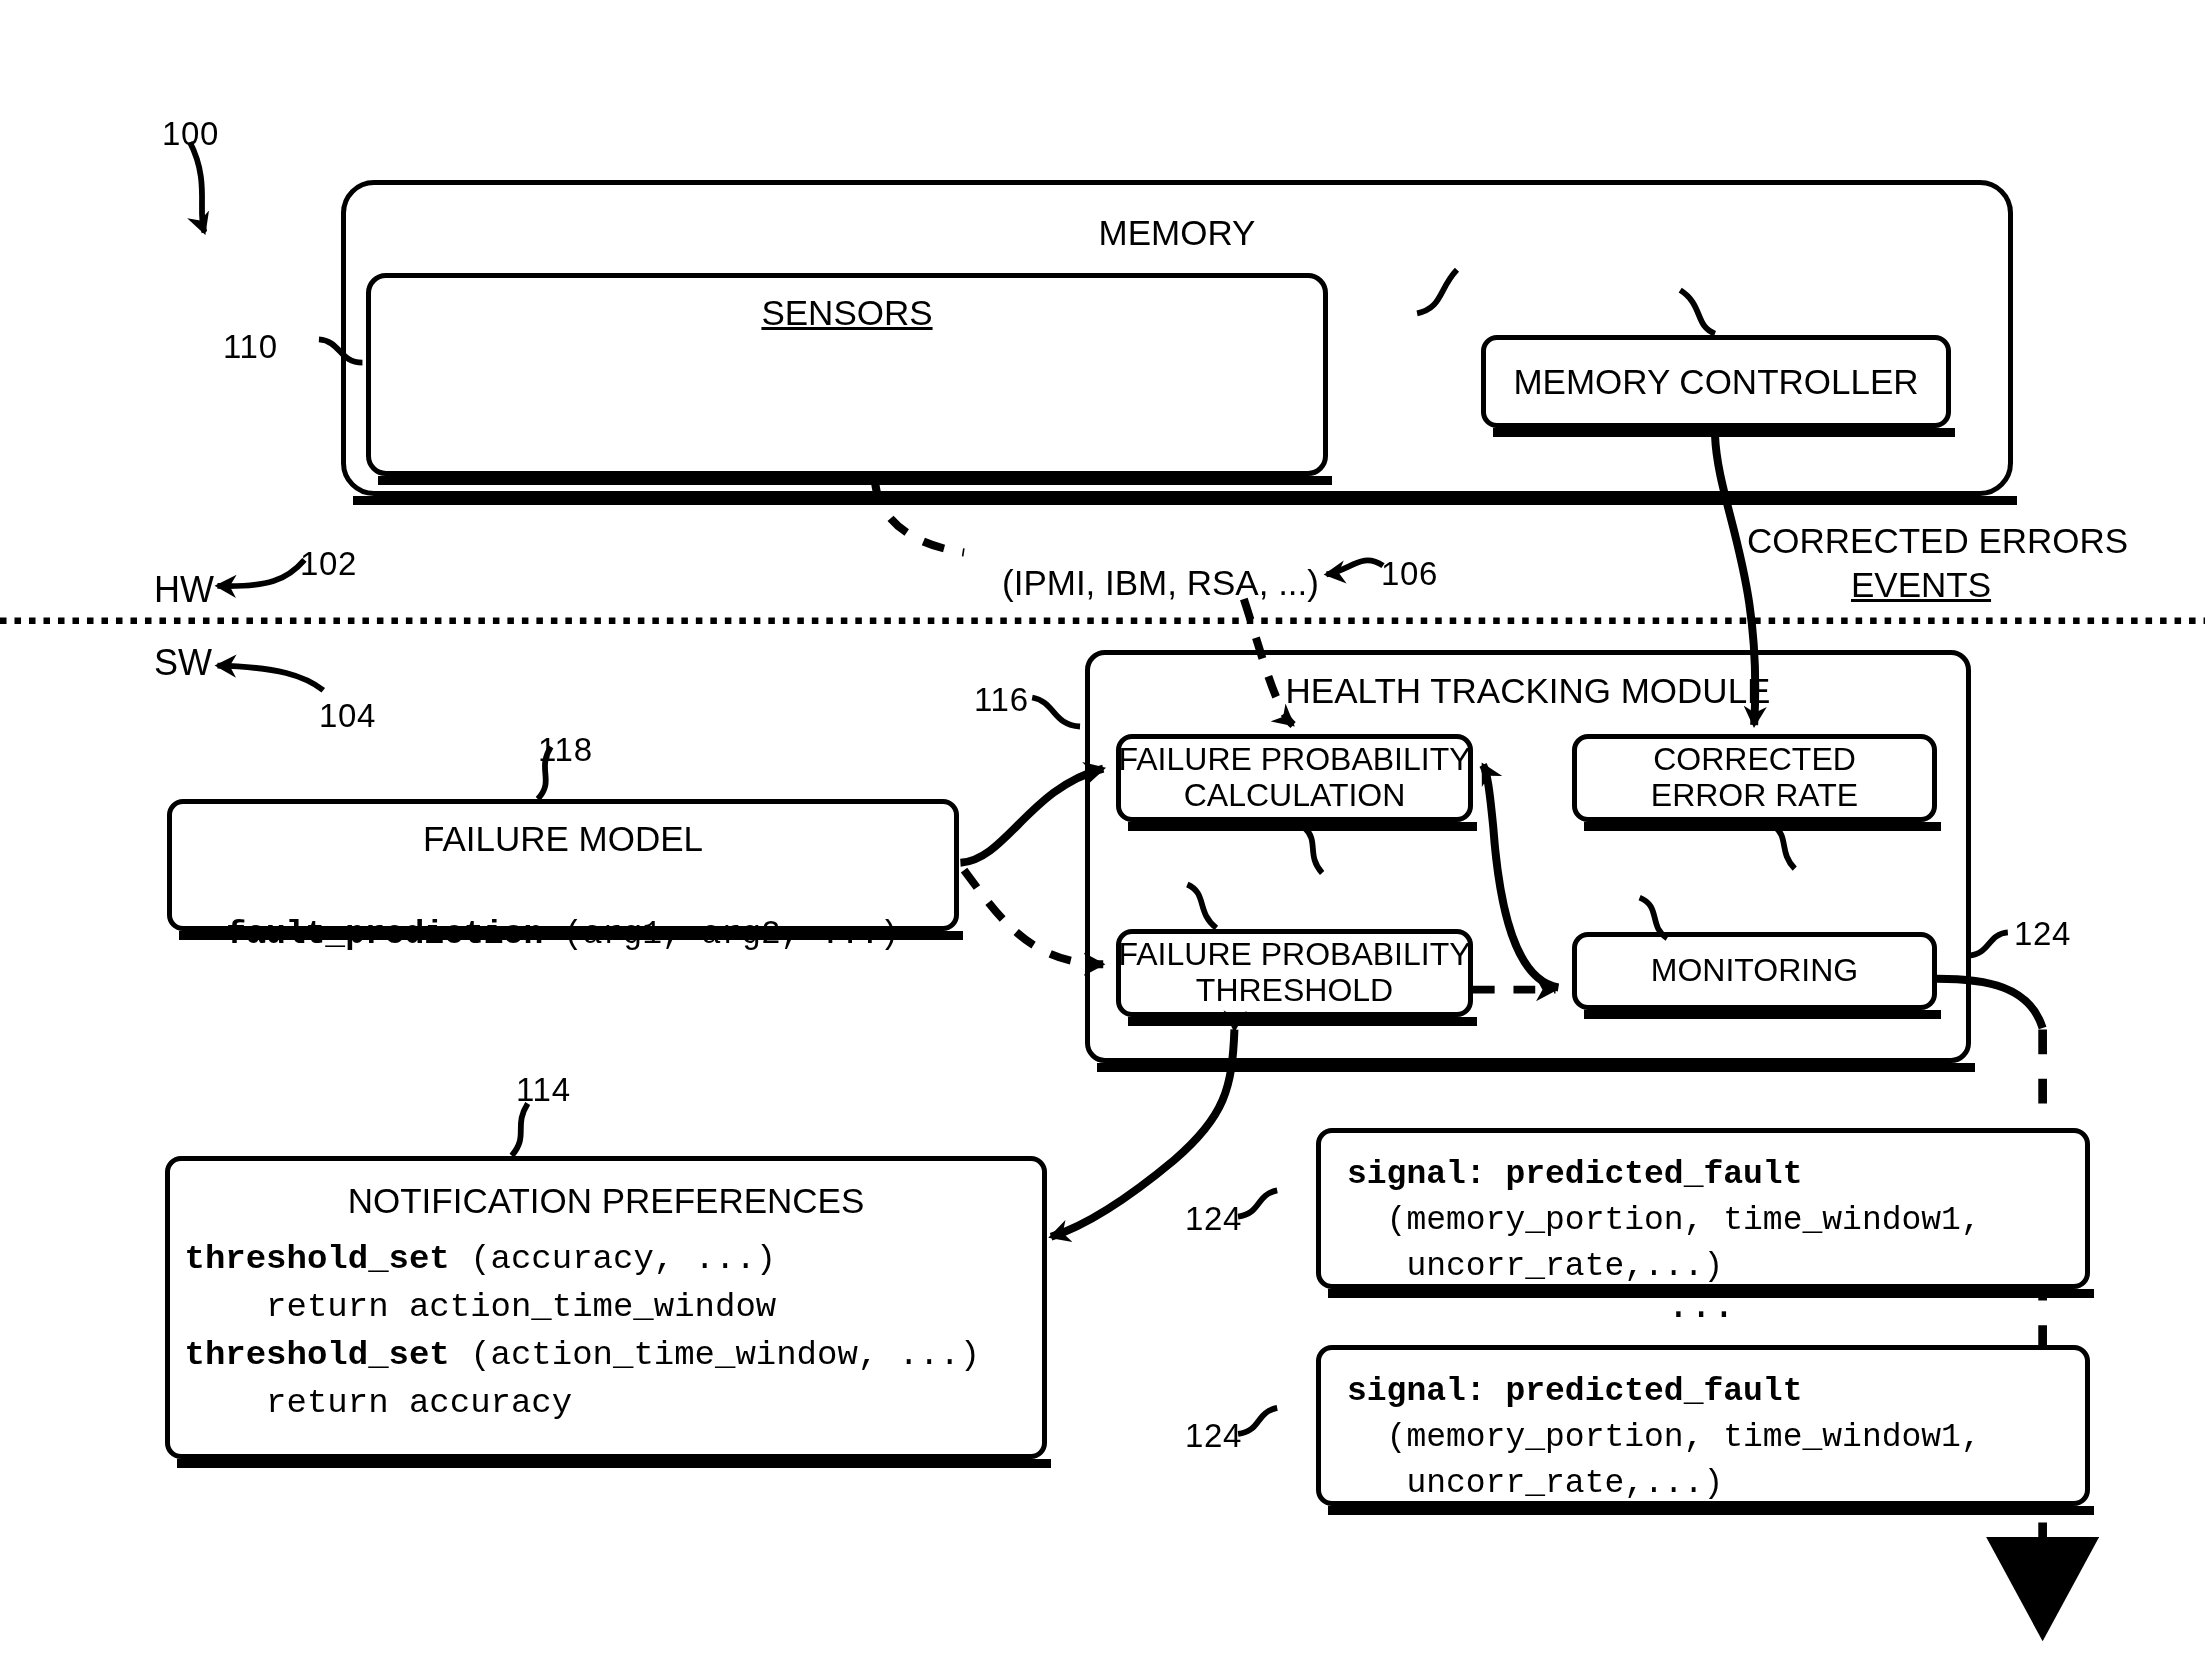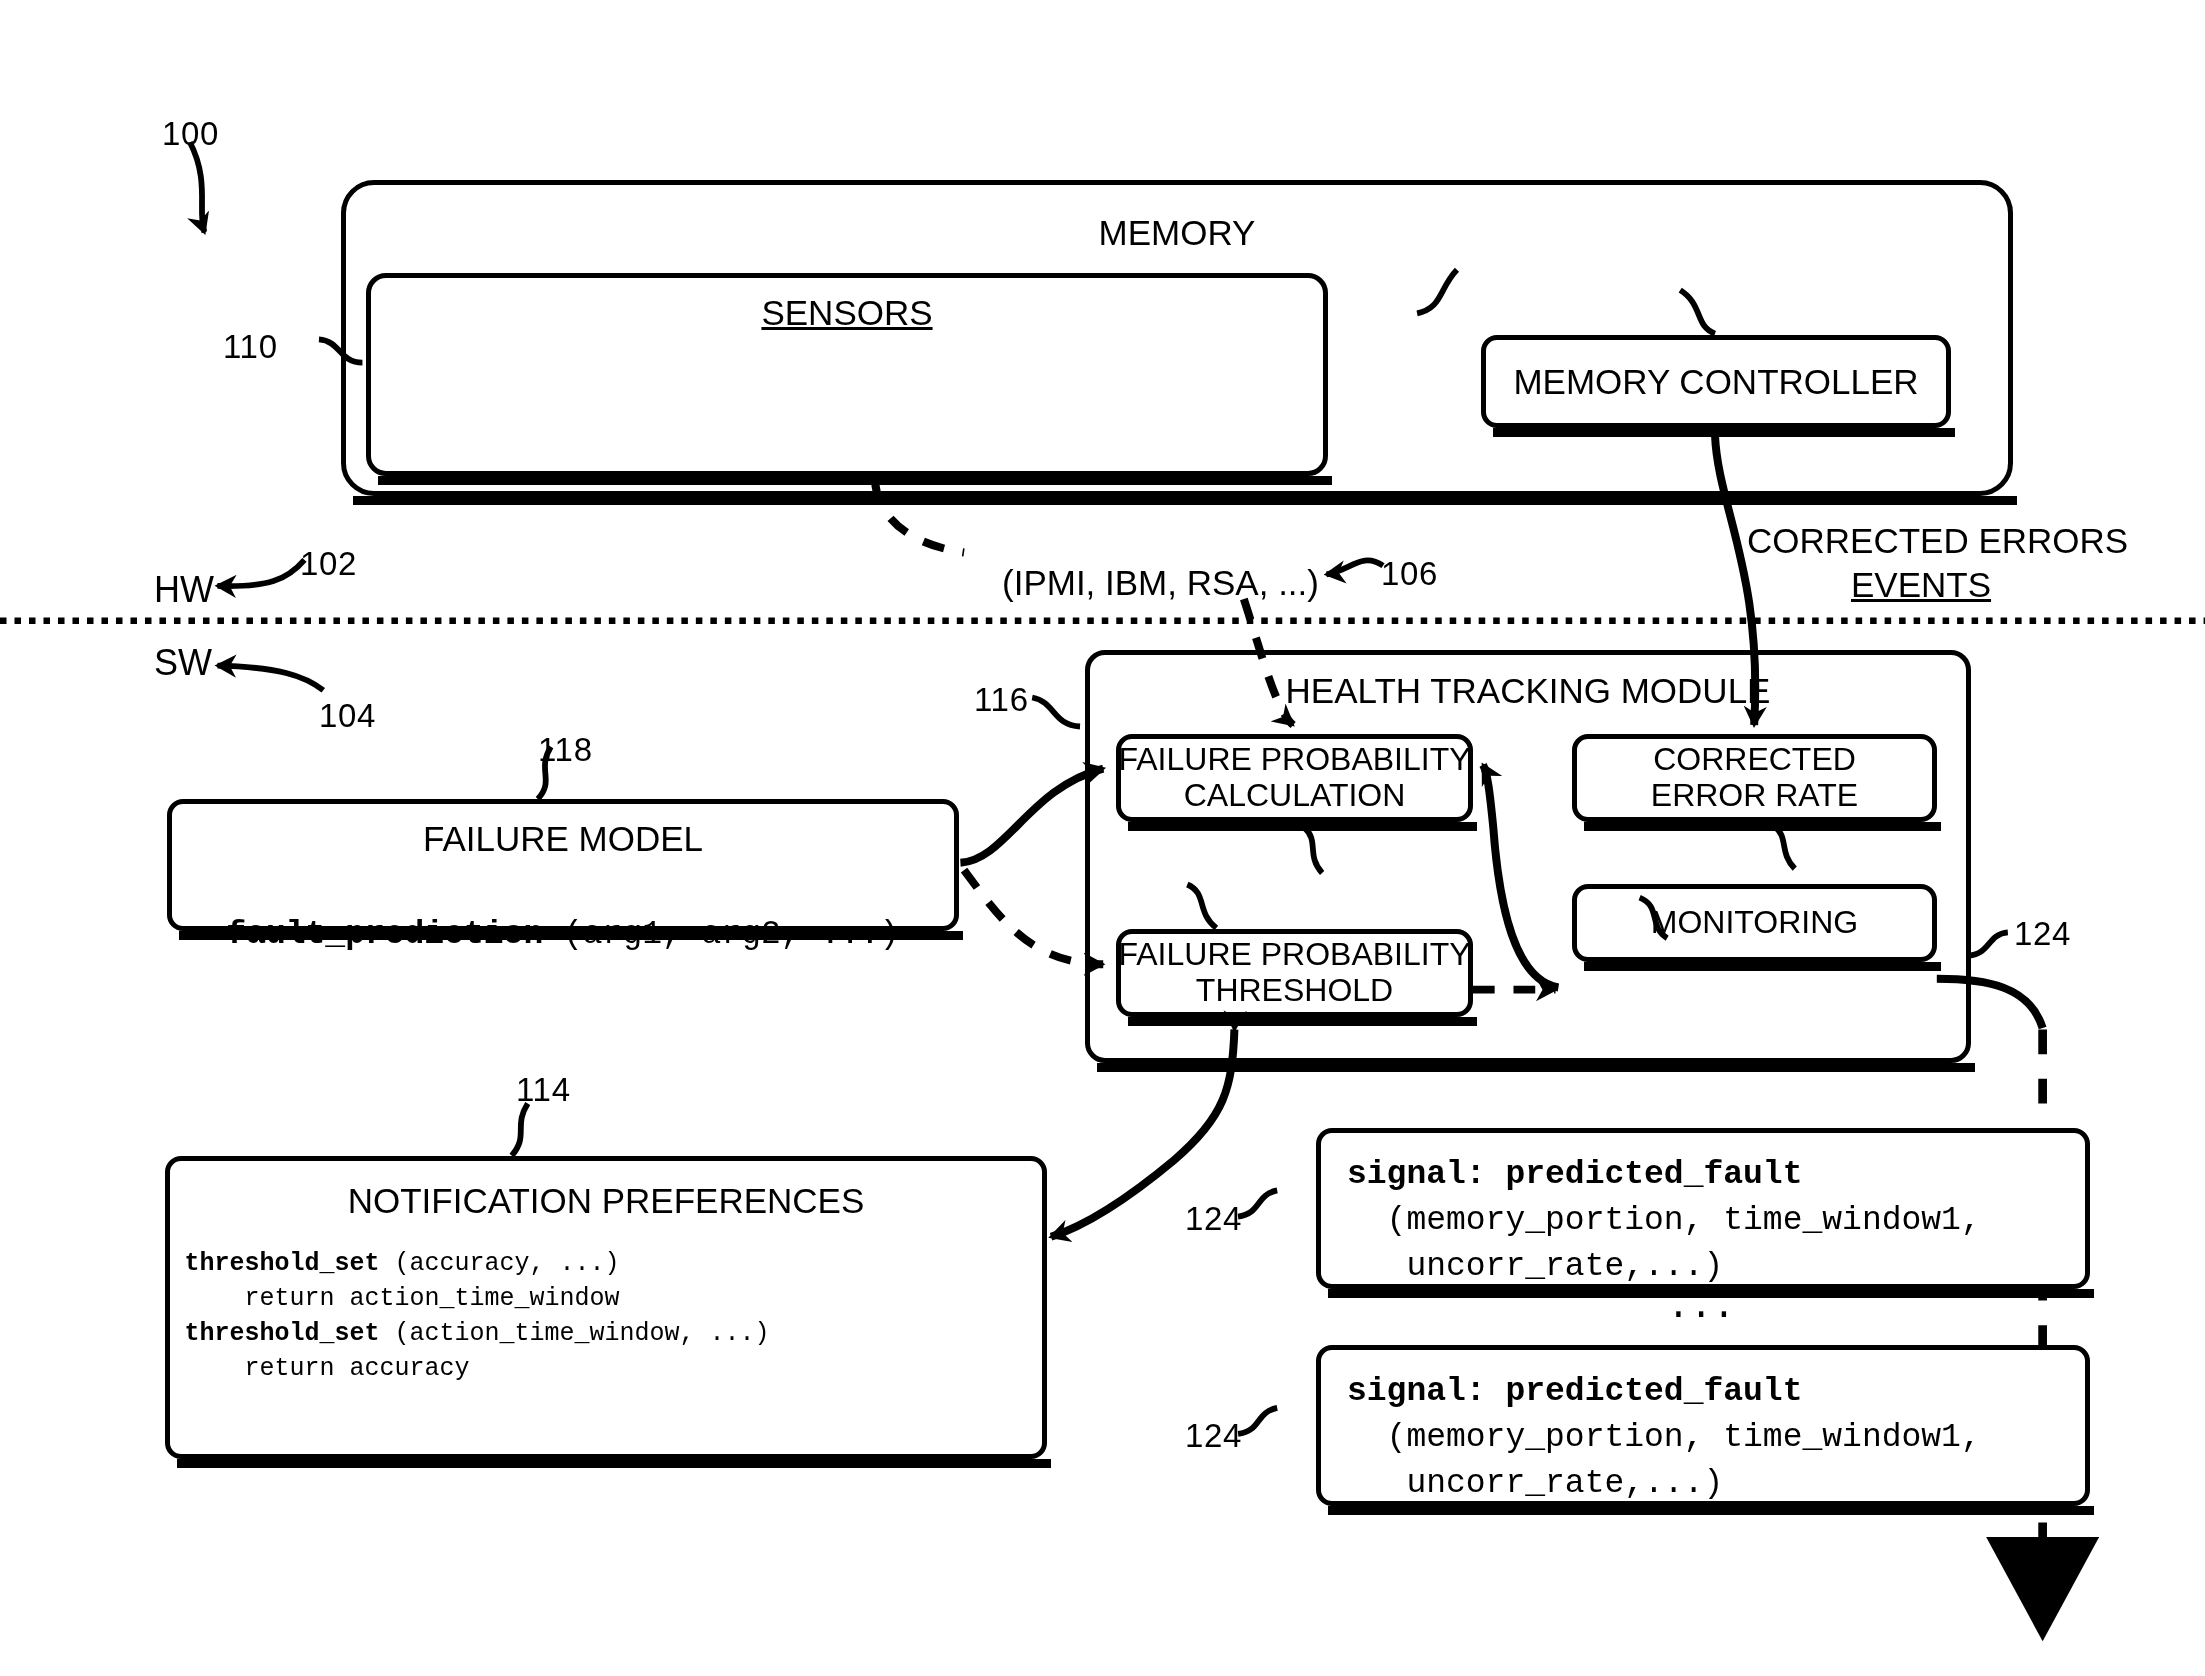--- a/index.html
+++ b/index.html
@@ -141,35 +141,35 @@
   <div class="box rbox-xs shadow" style="left:1572px; top:734px; width:365px; height:88px; justify-content:center;">
     <div class="ttl ttl-sm">CORRECTED
 ERROR RATE</div>
   </div>
 
   <div class="box rbox-xs shadow" style="left:1116px; top:929px; width:357px; height:88px; justify-content:center;">
     <div class="ttl ttl-sm">FAILURE PROBABILITY
 THRESHOLD</div>
   </div>
 
-  <div class="box rbox-xs shadow" style="left:1572px; top:884px; width:365px; height:78px; justify-content:center;">
+  <div class="box rbox-xs shadow" style="left:1572px; top:932px; width:365px; height:78px; justify-content:center;">
     <div class="ttl ttl-sm">MONITORING</div>
   </div>
 
   <div class="box rbox-xs shadow" style="left:167px; top:799px; width:792px; height:132px;gap:45px;">
     <div class="ttl" style="margin-top:14.5px;">FAILURE MODEL</div>
     <div style="margin-top:13px; font-size:33px; display:flex; align-items:baseline;">
       <span class="mono bold">fault_prediction</span>
         <span class="mono"> (arg1, arg2, ...)</span>
     </div>
   </div>
 
   <div class="box rbox-xs shadow" style="left:165px; top:1156px; width:882px; height:303px;">
     <div class="ttl" style="margin-top:20px;">NOTIFICATION PREFERENCES</div>
-    <div style="align-self:flex-start; margin-left:14.5px; margin-top:25px; font-size:25px; line-height:1.32;">
+    <div style="align-self:flex-start; margin-left:14.5px; margin-top:14px; font-size:34px; line-height:1.32;">
       <div>
         <span class="mono bold">threshold_set</span><span class="mono"> (accuracy, ...)</span>
       </div>
       <div>
         <span class="mono">    return action_time_window</span>
       </div>
       <div>
         <span class="mono bold">threshold_set</span><span class="mono"> (action_time_window, ...)</span>
       </div>
       <div>

